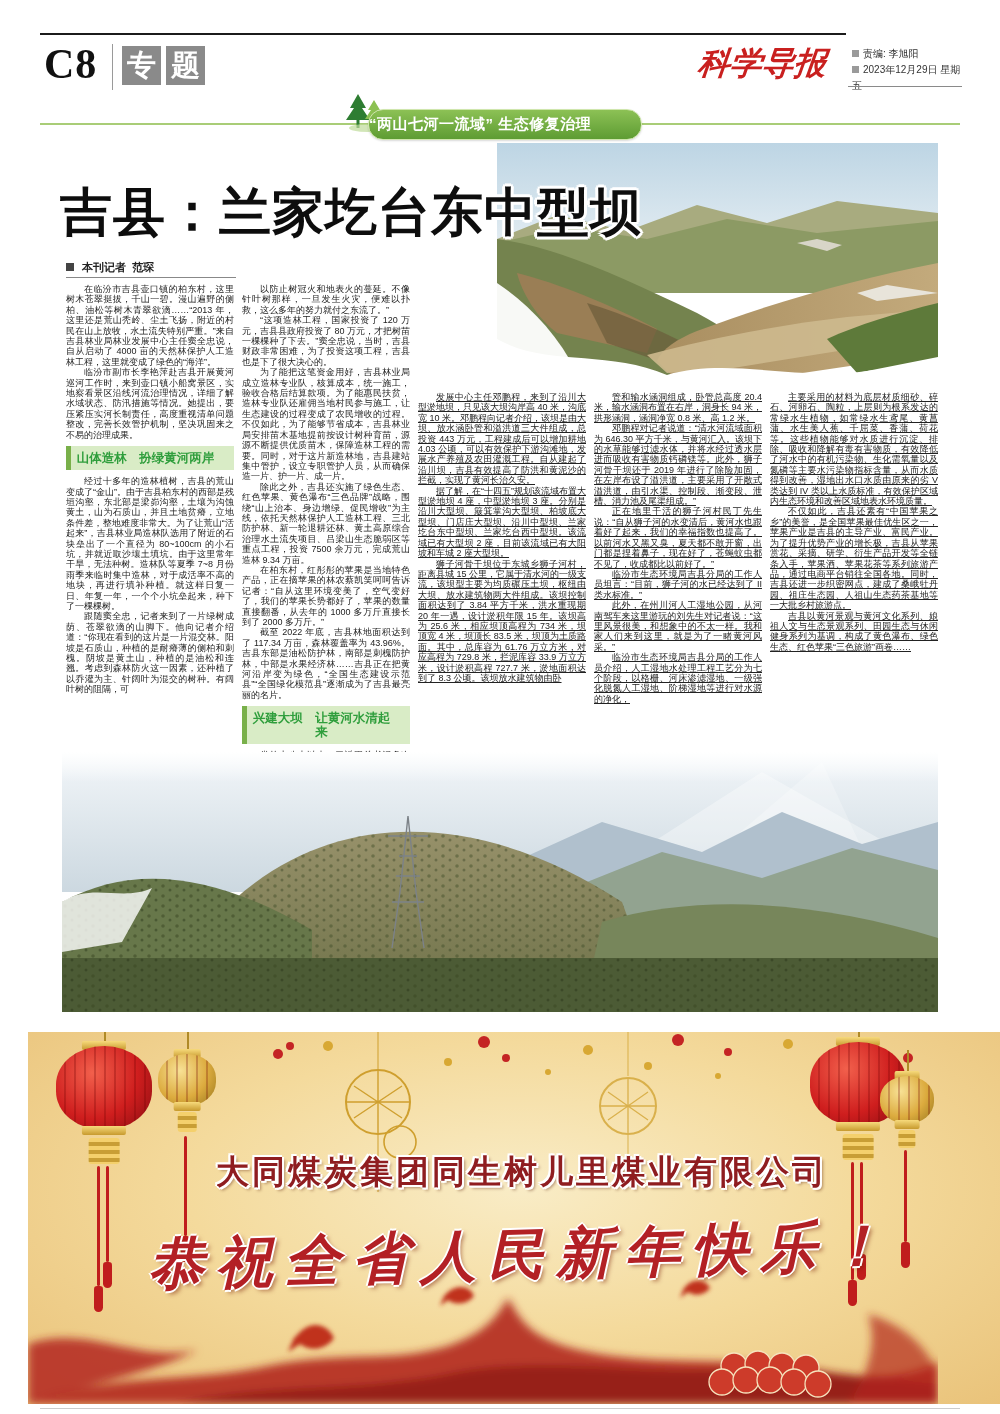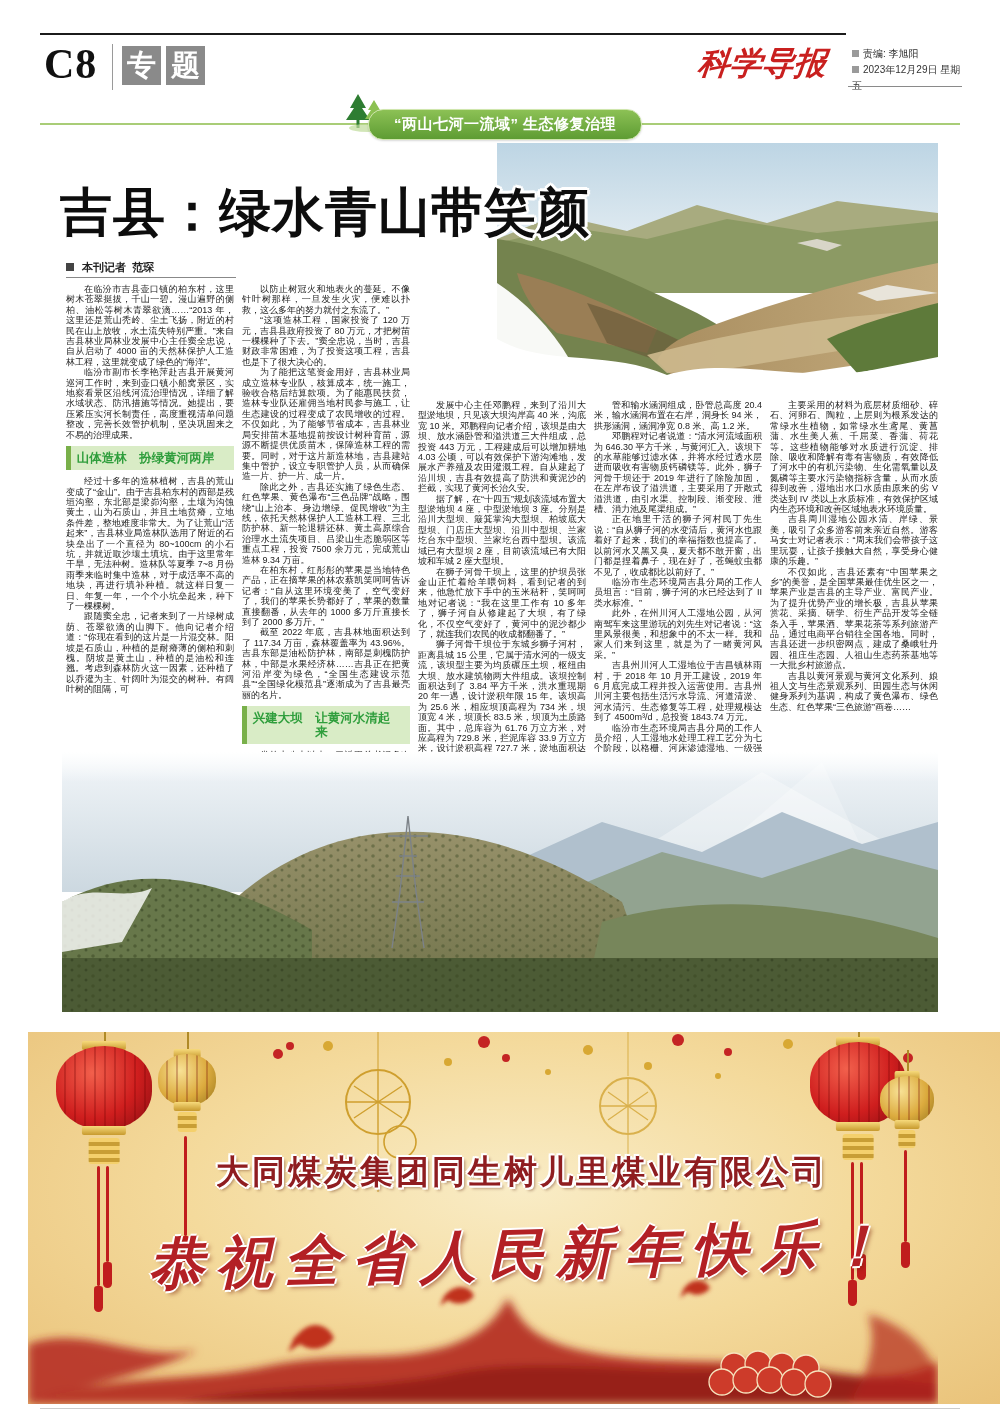--- a/index.html
+++ b/index.html
@@ -16,41 +16,41 @@
   .masthead{position:absolute;left:698px;top:42px;width:150px;color:#c9201f;
             font-family:"Liberation Serif",serif;font-size:32px;font-weight:bold;
             font-style:italic;transform:skewX(-6deg);white-space:nowrap;}
   .head-info{position:absolute;left:852px;top:46px;width:110px;font-size:10px;color:#333;line-height:16px;}
   .head-info .sq{display:inline-block;width:7px;height:7px;background:#9a9a9a;margin-right:4px;}
   .head-underline{position:absolute;left:848px;top:86px;width:114px;height:1px;background:#8a8a8a;}
   
   .banner-line{position:absolute;left:40px;top:123px;width:920px;height:2px;background:#a9cd77;}
   .banner-pill{position:absolute;left:368px;top:109px;width:272px;height:29px;border-radius:15px;
                background:linear-gradient(180deg,#8cc155,#5e9c33);border:1.5px solid #cfe6ad;
-               color:#fff;font-size:15px;font-weight:bold;text-align:center;line-height:28px;
+               color:#fff;font-size:15px;font-weight:bold;text-align:left;line-height:28px;
                letter-spacing:.5px;box-shadow:0 1px 2px rgba(0,0,0,.15);}
   .trees-icon{position:absolute;left:344px;top:92px;width:46px;height:40px;}
   
   .photo-canyon{position:absolute;left:497px;top:143px;width:441px;height:247px;}
   .headline-wrap{position:absolute;left:60px;top:178px;width:620px;height:70px;}
   .headline{position:absolute;left:0;top:0;white-space:nowrap;font-size:52px;font-weight:900;
             letter-spacing:1px;color:#0d0d0d;
             text-shadow:-3px 0 0 #fff,3px 0 0 #fff,0 -3px 0 #fff,0 3px 0 #fff,
                         -2px -2px 0 #fff,2px 2px 0 #fff,-2px 2px 0 #fff,2px -2px 0 #fff;}
   .byline{position:absolute;left:66px;top:260px;font-size:11px;font-weight:bold;color:#222;}
   .byline .sq{display:inline-block;width:8px;height:8px;background:#444;margin-right:5px;}
   .byline-rule{position:absolute;left:66px;top:277px;width:170px;height:1px;background:#888;}
   .col{position:absolute;width:168px;overflow:hidden;font-size:9px;line-height:10.4px;
        color:#222;text-align:justify;}
   .col p.para{margin:0;text-indent:2em;}
   .subhead{position:relative;background:#d9ecc6;margin:6px 0;padding:5px 15px 5px 6px;
            text-align:center;color:#2f9e3c;font-weight:bold;font-size:12.5px;line-height:14px;}
   .subhead::before{content:"";position:absolute;left:0;top:0;bottom:0;width:5px;background:#79b04a;}
   #col-0,#col-1{top:284px;height:468px;}
-  #col-2,#col-3,#col-4{top:400px;height:404px;}
+  #col-2,#col-3,#col-4{top:392px;height:404px;text-decoration:underline;}
   #col-0{left:66px;} #col-1{left:242px;} #col-2{left:418px;} #col-3{left:594px;} #col-4{left:770px;}
   .photo-mountains{position:absolute;left:62px;top:752px;width:876px;height:260px;}
   
   .ad{position:absolute;left:28px;top:1032px;width:988px;height:372px;overflow:hidden;
       background:radial-gradient(ellipse at 50% 42%,#f9ecc6 0%,#f4da9c 48%,#e9c279 100%);}
   .ad-company{position:absolute;left:0;right:0;top:118px;text-align:center;
               font-family:"Liberation Serif",serif;font-size:33px;font-weight:bold;
               letter-spacing:3px;color:#8f1d20;white-space:nowrap;
               text-shadow:-2px 0 0 #fff,2px 0 0 #fff,0 -2px 0 #fff,0 2px 0 #fff,
                           2px 2px 0 #fff,-2px -2px 0 #fff,3px 3px 3px rgba(90,30,10,.45);}
@@ -132,21 +132,21 @@
       <path d="M150,212 C210,196 280,182 350,174 L441,166 L441,192 L230,226 L170,230 Z" fill="#cdb98e" opacity="0.9"></path>
       <path d="M441,150 L380,158 L360,150 L390,142 Z" fill="#e8e4da"></path>
       <path d="M441,160 C400,170 360,182 330,196 L360,230 L441,214 Z" fill="#5e7a3a"></path>
       <path d="M300,100 L320,96 L345,102 L330,108 Z" fill="#d8d5c8"></path>
       <path d="M0,247 L0,196 C50,224 110,206 170,232 C230,214 300,238 370,228 C400,224 425,232 441,228 L441,247 Z" fill="#ffffff"></path>
       <path d="M0,140 C30,160 60,190 80,230 L40,247 L0,247 Z" fill="#ffffff" opacity="0.95"></path>
     </svg>
   </div>
 
   <div class="headline-wrap">
-    <div class="headline">吉县：绿水青山带笑颜</div>
+    <div class="headline">吉县：兰家圪台东中型坝</div>
   </div>
   <div class="byline">
     <span class="sq"></span>
     <span>本刊记者</span>
     &nbsp;<span>范琛</span>
   </div>
   <div class="byline-rule"></div>
 
   <div class="col" id="col-0">
       <p class="para">在临汾市吉县壶口镇的柏东村，这里树木苍翠挺拔，千山一碧。漫山遍野的侧柏、油松等树木青翠欲滴……“2013 年，这里还是荒山秃岭、尘土飞扬，附近的村民在山上放牧，水土流失特别严重。”来自吉县林业局林业发展中心主任窦全忠说，自从启动了 4000 亩的天然林保护人工造林工程，这里就变成了绿色的“海洋”。</p>
@@ -161,35 +161,32 @@
       <p class="para">为了能把这笔资金用好，吉县林业局成立造林专业队，核算成本，统一施工，验收合格后结算款项。为了能惠民扶贫，造林专业队还雇佣当地村民参与施工，让生态建设的过程变成了农民增收的过程。不仅如此，为了能够节省成本，吉县林业局安排苗木基地提前按设计树种育苗，源源不断提供优质苗木，保障造林工程的需要。同时，对于这片新造林地，吉县建站集中管护，设立专职管护人员，从而确保造一片、护一片、成一片。</p>
       <p class="para">除此之外，吉县还实施了绿色生态、红色苹果、黄色瀑布“三色品牌”战略，围绕“山上治本、身边增绿、促民增收”为主线，依托天然林保护人工造林工程、三北防护林、新一轮退耕还林、黄土高原综合治理水土流失项目、吕梁山生态脆弱区等重点工程，投资 7500 余万元，完成荒山造林 9.34 万亩。</p>
       <p class="para">在柏东村，红彤彤的苹果是当地特色产品，正在摘苹果的林农蔡凯笑呵呵告诉记者：“自从这里环境变美了，空气变好了，我们的苹果长势都好了，苹果的数量直接翻番，从去年的 1000 多万斤直接长到了 2000 多万斤。”</p>
       <p class="para">截至 2022 年底，吉县林地面积达到了 117.34 万亩，森林覆盖率为 43.96%。吉县东部是油松防护林，南部是刺槐防护林，中部是水果经济林……吉县正在把黄河沿岸变为绿色，“全国生态建设示范县”“全国绿化模范县”逐渐成为了吉县最亮丽的名片。</p>
       <div class="subhead">兴建大坝　让黄河水清起来</div>
       <p class="para">党的十八大以来，习近平总书记多次就淤地坝建设和坡耕地治理作出重要指示。</p>
     </div>
   <div class="col" id="col-2">
       <p class="para">发展中心主任邓鹏程，来到了沿川大型淤地坝，只见该大坝沟岸高 40 米，沟底宽 10 米。邓鹏程向记者介绍，该坝是由大坝、放水涵卧管和溢洪道三大件组成，总投资 443 万元，工程建成后可以增加耕地 4.03 公顷，可以有效保护下游沟滩地，发展水产养殖及农田灌溉工程。自从建起了沿川坝，吉县有效提高了防洪和黄泥沙的拦截，实现了黄河长治久安。</p>
       <p class="para">据了解，在“十四五”规划该流域布置大型淤地坝 4 座，中型淤地坝 3 座。分别是沿川大型坝、簸箕掌沟大型坝、柏坡底大型坝、门店庄大型坝、沿川中型坝、兰家圪台东中型坝、兰家圪台西中型坝。该流域已有大型坝 2 座，目前该流域已有大阳坡和车城 2 座大型坝。</p>
-      <p class="para">在狮子河骨干坝上，这里的护坝员张金山正忙着给羊喂饲料，看到记者的到来，他急忙放下手中的玉米秸秆，笑呵呵地对记者说：“我在这里工作有 10 多年了，狮子河自从修建起了大坝，有了绿化，不仅空气变好了，黄河中的泥沙都少了，就连我们农民的收成都翻番了。”</p>
       <p class="para">狮子河骨干坝位于东城乡狮子河村，距离县城 15 公里，它属于清水河的一级支流，该坝型主要为均质碾压土坝，枢纽由大坝、放水建筑物两大件组成。该坝控制面积达到了 3.84 平方千米，洪水重现期 20 年一遇，设计淤积年限 15 年。该坝高为 25.6 米，相应坝顶高程为 734 米，坝顶宽 4 米，坝顶长 83.5 米，坝顶为土质路面。其中，总库容为 61.76 万立方米，对应高程为 729.8 米，拦泥库容 33.9 万立方米，设计淤积高程 727.7 米，淤地面积达到了 8.3 公顷。该坝放水建筑物由卧</p>
     </div>
   <div class="col" id="col-3">
       <p class="para">管和输水涵洞组成，卧管总高度 20.4 米，输水涵洞布置在右岸，洞身长 94 米，拱形涵洞，涵洞净宽 0.8 米、高 1.2 米。</p>
       <p class="para">邓鹏程对记者说道：“清水河流域面积为 646.30 平方千米，与黄河汇入。该坝下的水草能够过滤水体，并将水经过透水层进而吸收有害物质钙磷镁等。此外，狮子河骨干坝还于 2019 年进行了除险加固，在左岸布设了溢洪道，主要采用了开敞式溢洪道，由引水渠、控制段、渐变段、泄槽、消力池及尾渠组成。”</p>
       <p class="para">正在地里干活的狮子河村民丁先生说：“自从狮子河的水变清后，黄河水也跟着好了起来，我们的幸福指数也提高了。以前河水又黑又臭，夏天都不敢开窗，出门都是捏着鼻子，现在好了，苍蝇蚊虫都不见了，收成都比以前好了。”</p>
       <p class="para">临汾市生态环境局吉县分局的工作人员坦言：“目前，狮子河的水已经达到了 II 类水标准。”</p>
       <p class="para">此外，在州川河人工湿地公园，从河南驾车来这里游玩的刘先生对记者说：“这里风景很美，和想象中的不太一样。我和家人们来到这里，就是为了一睹黄河风采。”</p>
-      <p class="para">吉县州川河人工湿地位于吉昌镇林雨村，于 2018 年 10 月开工建设，2019 年 6 月底完成工程并投入运营使用。吉县州川河主要包括生活污水导流、河道清淤、河水清污、生态修复等工程，处理规模达到了 4500m³/d，总投资 1843.74 万元。</p>
       <p class="para">临汾市生态环境局吉县分局的工作人员介绍，人工湿地水处理工程工艺分为七个阶段，以格栅、河床渗滤湿地、一级强化脱氮人工湿地、阶梯湿地等进行对水源的净化，</p>
     </div>
   <div class="col" id="col-4">
       <p class="para">主要采用的材料为底层材质细砂、碎石、河卵石、陶粒，上层则为根系发达的常绿水生植物，如常绿水生鸢尾、黄菖蒲、水生美人蕉、千屈菜、香蒲、荷花等。这些植物能够对水质进行沉淀、排除、吸收和降解有毒有害物质，有效降低了河水中的有机污染物、生化需氧量以及氮磷等主要水污染物指标含量，从而水质得到改善，湿地出水口水质由原来的劣 V 类达到 IV 类以上水质标准，有效保护区域内生态环境和改善区域地表水环境质量。</p>
-      <p class="para">吉县周川湿地公园水清、岸绿、景美，吸引了众多游客前来亲近自然。游客马女士对记者表示：“周末我们会带孩子这里玩耍，让孩子接触大自然，享受身心健康的乐趣。”</p>
       <p class="para">不仅如此，吉县还素有“中国苹果之乡”的美誉，是全国苹果最佳优生区之一，苹果产业是吉县的主导产业、富民产业。为了提升优势产业的增长极，吉县从苹果赏花、采摘、研学、衍生产品开发等全链条入手，苹果酒、苹果花茶等系列旅游产品，通过电商平台销往全国各地。同时，吉县还进一步织密网点，建成了桑峨牡丹园、祖庄生态园、人祖山生态药茶基地等一大批乡村旅游点。</p>
       <p class="para">吉县以黄河景观与黄河文化系列、娘祖人文与生态景观系列、田园生态与休闲健身系列为基调，构成了黄色瀑布、绿色生态、红色苹果“三色旅游”画卷……</p>
     </div>
 
   <div class="photo-mountains">
     <svg width="876" height="260" viewBox="0 0 876 260">
       <defs>
         <linearGradient id="sky2" x1="0" y1="0" x2="0" y2="1">
           <stop offset="0" stop-color="#f2f6f9"></stop>
             <stop offset="1" stop-color="#ccd8e0"></stop>

